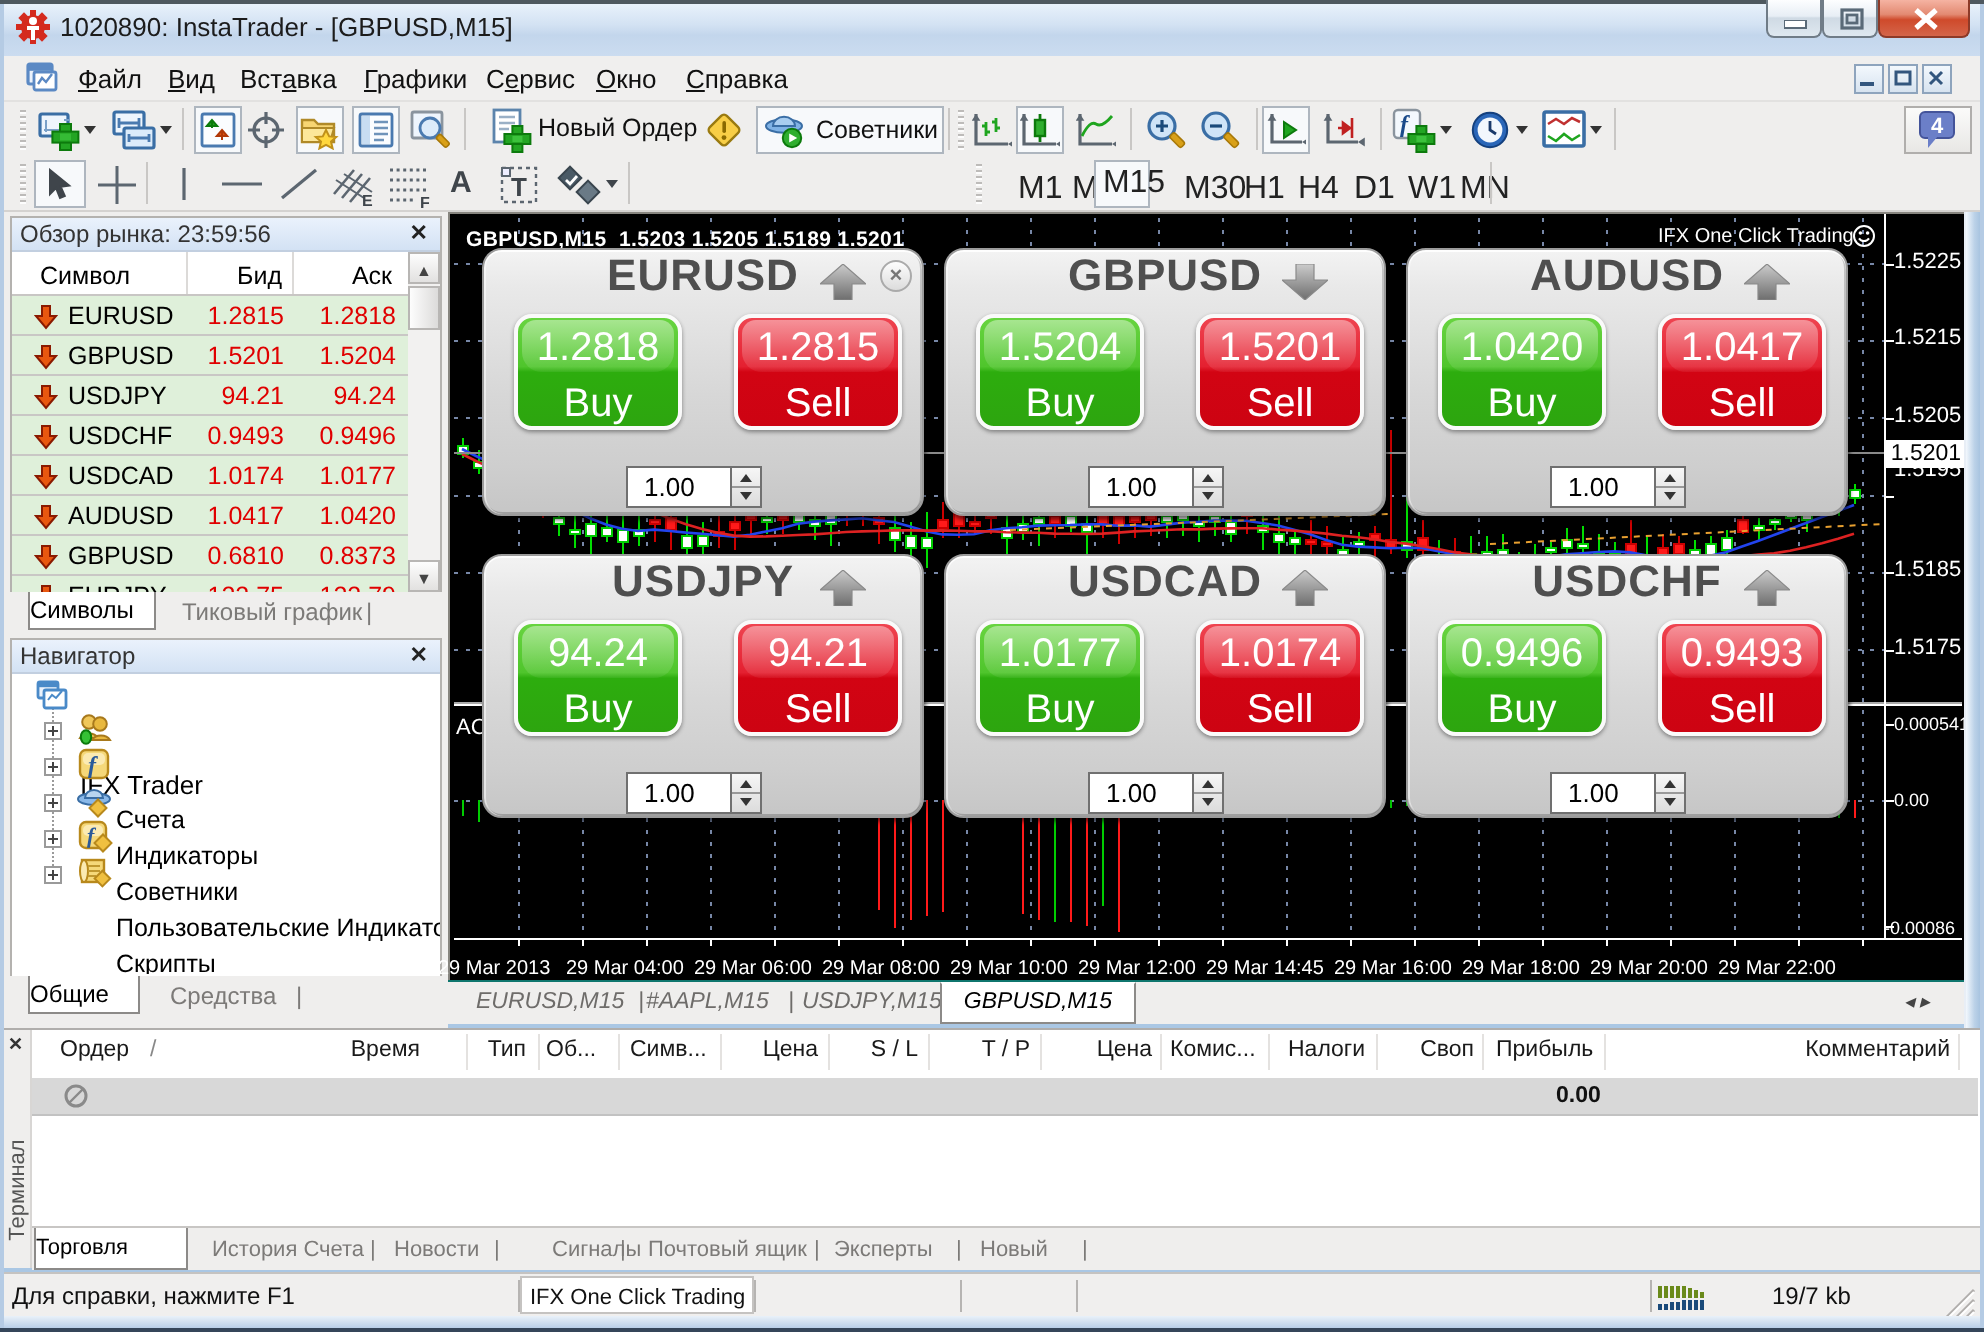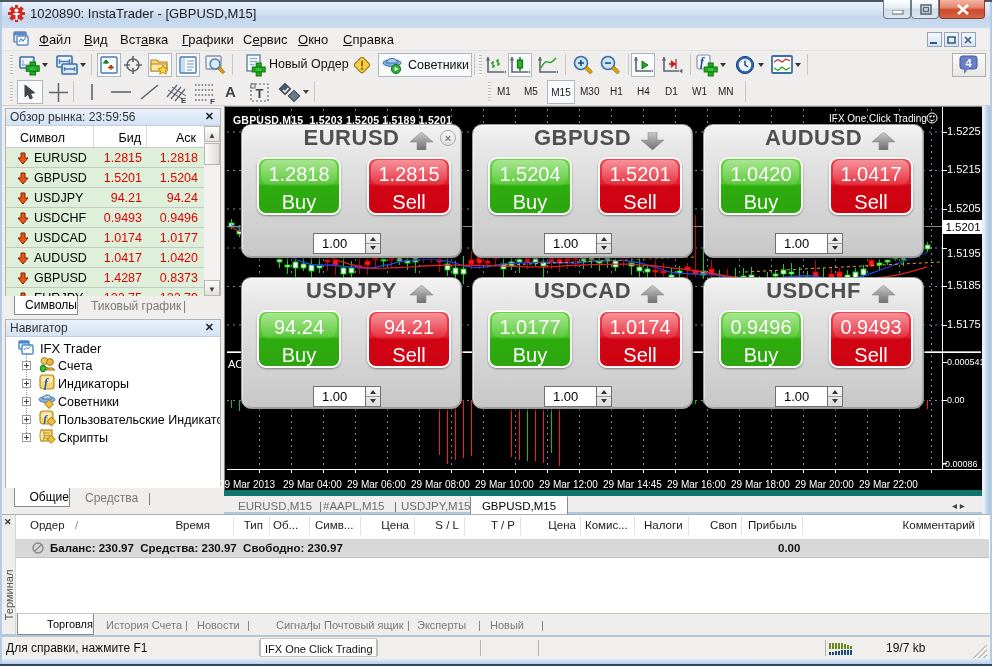--- a/index.html
+++ b/index.html
@@ -25,42 +25,42 @@
 
 #tb1 { left:2px; top:51px; width:988px; height:28px; background:#efeeed; }
 #tb2 { left:2px; top:79px; width:988px; height:27px; background:#efeeed; border-bottom:1px solid #d4d2d0;}
 .grip { position:absolute; top:4px; width:3px; height:20px;
   background:repeating-linear-gradient(180deg,#bdbbb9 0 1px,#fdfdfd 1px 2px,#efeeed 2px 3px); }
 .tsep { position:absolute; top:3px; width:1px; height:21px; background:#c9c7c5; }
 .tbtn { position:absolute; display:flex; align-items:center; justify-content:center; }
 .pressed { border:1px solid #aeb6bf; background:#f7f9fb; }
 .tbtext { font-size:12.5px; color:#111; }
 .darr { position:absolute; width:0; height:0; border-left:3.5px solid transparent; border-right:3.5px solid transparent; border-top:4px solid #333; }
-.tflabel { position:absolute; top:7px; font-size:10px; color:#222; }
+.tflabel { position:absolute; top:7px; font-size:16px; color:#222;margin-left:12px; }
 
 .dockpanel { position:absolute; left:5px; width:216px; border:1px solid #b4b2af; background:#fff; }
 .dockhead { height:17px; background:linear-gradient(180deg,#eaf2fc,#d3e2f4);
   font-size:12px; color:#333; padding:1px 0 0 4px; position:relative; border-bottom:1px solid #c2cfe0;}
 .dockx { position:absolute; right:6px; top:1px; font-size:11px; color:#222; font-weight:bold; }
 .tabstrip { position:absolute; left:5px; width:216px; height:20px; background:#efeeed; font-size:12px; color:#7c7a78; }
-.atab { position:absolute; top:0px; background:#fff; border:1px solid #8c8a88; border-top:none; color:#000; text-align:right; }
+.atab { position:absolute; top:0px; background:#fff; border:1px solid #8c8a88; border-top:none; color:#000; text-align:left; }
 
 .mwrow { position:absolute; left:0px; width:198px; height:20px; background:#dff0da; border-bottom:1px solid #c9c7c5; }
 .mwsym { position:absolute; left:28px; top:3px; font-size:12.5px; color:#000; }
 .mwbid { position:absolute; width:60px; left:76px; top:3px; font-size:12.5px; color:#e00000; text-align:right; }
 .mwask { position:absolute; width:60px; left:132px; top:3px; font-size:12.5px; color:#e00000; text-align:right; }
 .mwicon { position:absolute; left:11px; top:4px; }
 
-.navrow { position:absolute; font-size:12.5px; color:#000; white-space:nowrap; }
+.navrow { position:absolute; font-size:12.5px; color:#000; white-space:nowrap;margin-top:44px; }
 .plus { position:absolute; width:9px; height:9px; border:1px solid #9a9a9a; background:#fff; }
 .plus:before { content:""; position:absolute; left:1px; top:3px; width:5px; height:1px; background:#444; }
 .plus:after { content:""; position:absolute; left:3px; top:1px; width:1px; height:5px; background:#444; }
 
 #chartwin { left:224px; top:106px; width:758px; height:406px; background:#000; border-left:1px solid #87857f; border-top:1px solid #87857f; }
-#tabstrip2 { left:224px; top:490px; width:758px; height:22px; background:#efeeed; border-top:6px solid #0f766e; font-size:11.5px; color:#6e6c6a; }
+#tabstrip2 { left:224px; top:490px; width:758px; height:22px; background:#efeeed; border-top:1px solid #0f766e; font-size:11.5px; color:#6e6c6a;font-style:italic; }
 #rightstrip { left:982px; top:106px; width:8px; height:408px; background:linear-gradient(90deg,#f3f8fd,#bcd2e8 60%,#a8c4e0); border-left:1px solid #e8eef6;}
 .pxl { position:absolute; left:722px; font-size:11px; color:#fff; }
 .txl { position:absolute; top:372px; width:80px; text-align:left; font-size:10px; color:#fff; white-space:nowrap; }
 
 .tpanel { position:absolute; width:221px; border-radius:10px;
   background:linear-gradient(180deg,#f3f3f3 0%,#e9e9e9 14%,#d7d7d7 55%,#cecece 82%,#c6c6c6 100%);
   box-shadow: inset 0 1px 0 rgba(255,255,255,.9), inset 1px 0 0 rgba(255,255,255,.5), inset -1px 0 0 rgba(120,120,120,.35), inset 0 -1px 0 rgba(110,110,110,.45), 1px 2px 2px rgba(0,0,0,.55);
   border:1px solid #9b9b9b; }
 .tptitle { position:absolute; width:100%; top:0px; text-align:center; font-size:22px; font-weight:bold; color:#4f4f4f; letter-spacing:0.5px; }
 .buybtn,.sellbtn { position:absolute; top:32px; width:84px; height:58px; border-radius:9px; border:2px solid #fafafa;
@@ -446,21 +446,21 @@
           </svg>
           <span class="mwsym">AUDUSD</span>
           <span class="mwbid">1.0417</span>
           <span class="mwask">1.0420</span>
         </div>
    <div class="mwrow" style="top:142px">
           <svg class="mwicon" width="12" height="13">
             <path d="M4 1 h4 v5 h3 l-5 6 -5-6 h3 z" fill="#e8570f" stroke="#8a1a00" stroke-width="1"></path>
           </svg>
           <span class="mwsym">GBPUSD</span>
-          <span class="mwbid">1.4287</span>
+          <span class="mwbid">0.6810</span>
           <span class="mwask">0.8373</span>
         </div>
    <div class="mwrow" style="top:162px">
           <svg class="mwicon" width="12" height="13">
             <path d="M4 1 h4 v5 h3 l-5 6 -5-6 h3 z" fill="#e8570f" stroke="#8a1a00" stroke-width="1"></path>
           </svg>
           <span class="mwsym">EURJPY</span>
           <span class="mwbid">122.75</span>
           <span class="mwask">122.79</span>
         </div>
@@ -735,21 +735,21 @@
       <circle cx="6" cy="6" r="5" fill="none" stroke="#fff" stroke-width="1"></circle>
       <circle cx="4.2" cy="4.5" r=".9" fill="#fff"></circle>
       <circle cx="7.8" cy="4.5" r=".9" fill="#fff"></circle>
       <path d="M3.5 7.2 a3 3 0 0 0 5 0" stroke="#fff" fill="none" stroke-width="1"></path>
     </svg>
 <div class="abs" style="left:3px;top:251px;font-size:11px;color:#fff">AC</div>
 <div class="abs" style="left:717px;top:0;width:1px;height:362px;background:#fff"></div>
 <div class="pxl" style="top:18px">1.5225</div>
     <div class="pxl" style="top:56px">1.5215</div>
     <div class="pxl" style="top:95px">1.5205</div>
-    <div class="pxl" style="top:140px">1.5195</div>
+    <div class="pxl" style="top:122px">1.5195</div>
     <div class="pxl" style="top:172px">1.5185</div>
     <div class="pxl" style="top:211px">1.5175</div>
     <div class="pxl" style="top:250px;font-size:9px">0.000541</div>
     <div class="pxl" style="top:288px;font-size:9px">0.00</div>
     <div class="pxl" style="top:352px;font-size:9px;left:717px">-0.00086</div>
 <div class="abs" style="left:718px;top:113px;width:40px;height:14px;background:#fff;color:#000;font-size:11.5px;text-align:center;padding-top:1px">1.5201</div>
 <div class="txl" style="left:-6px">29 Mar 2013</div>
     <div class="txl" style="left:58px">29 Mar 04:00</div>
     <div class="txl" style="left:122px">29 Mar 06:00</div>
     <div class="txl" style="left:186px">29 Mar 08:00</div>
@@ -894,21 +894,20 @@
  <div class="tcolsep" style="left:632px"></div>
     <div class="tcolsep" style="left:686px"></div>
  <div class="tcolsep" style="left:739px"></div>
     <div class="tcolsep" style="left:800px"></div>
  <div class="tcolsep" style="left:977px"></div>
  <div id="balrow">
   <svg class="abs" style="left:16px;top:3px" width="13" height="13">
         <circle cx="6" cy="6" r="5" fill="none" stroke="#8a8a8a" stroke-width="1.5"></circle>
         <path d="M2.5 9.5 L9.5 2.5" stroke="#8a8a8a" stroke-width="1.2"></path>
       </svg>
-  <div class="abs" style="left:34px;top:3px;font-size:11.5px;font-weight:bold;color:#111">Баланс: 230.97&nbsp; Средства: 230.97&nbsp; Свободно: 230.97</div>
   <div class="abs" style="left:762px;top:3px;font-size:11.5px;font-weight:bold;color:#111">0.00</div>
  </div>
  <div class="abs" style="left:14px;top:98px;width:974px;height:22px;background:#efeeed;border-top:1px solid #c8c6c4;font-size:11px;color:#7c7a78">
   <div class="atab" style="left:1px;width:77px;height:21px;padding-top:4px;color:#000">Торговля</div>
   <div class="abs" style="left:90px;top:5px">История Счета</div>
   <div class="abs" style="left:169px;top:5px">|</div>
   <div class="abs" style="left:181px;top:5px">Новости</div>
   <div class="abs" style="left:231px;top:5px">|</div>
   <div class="abs" style="left:260px;top:5px">Сигналы</div>
   <div class="abs" style="left:294px;top:5px">|</div>

